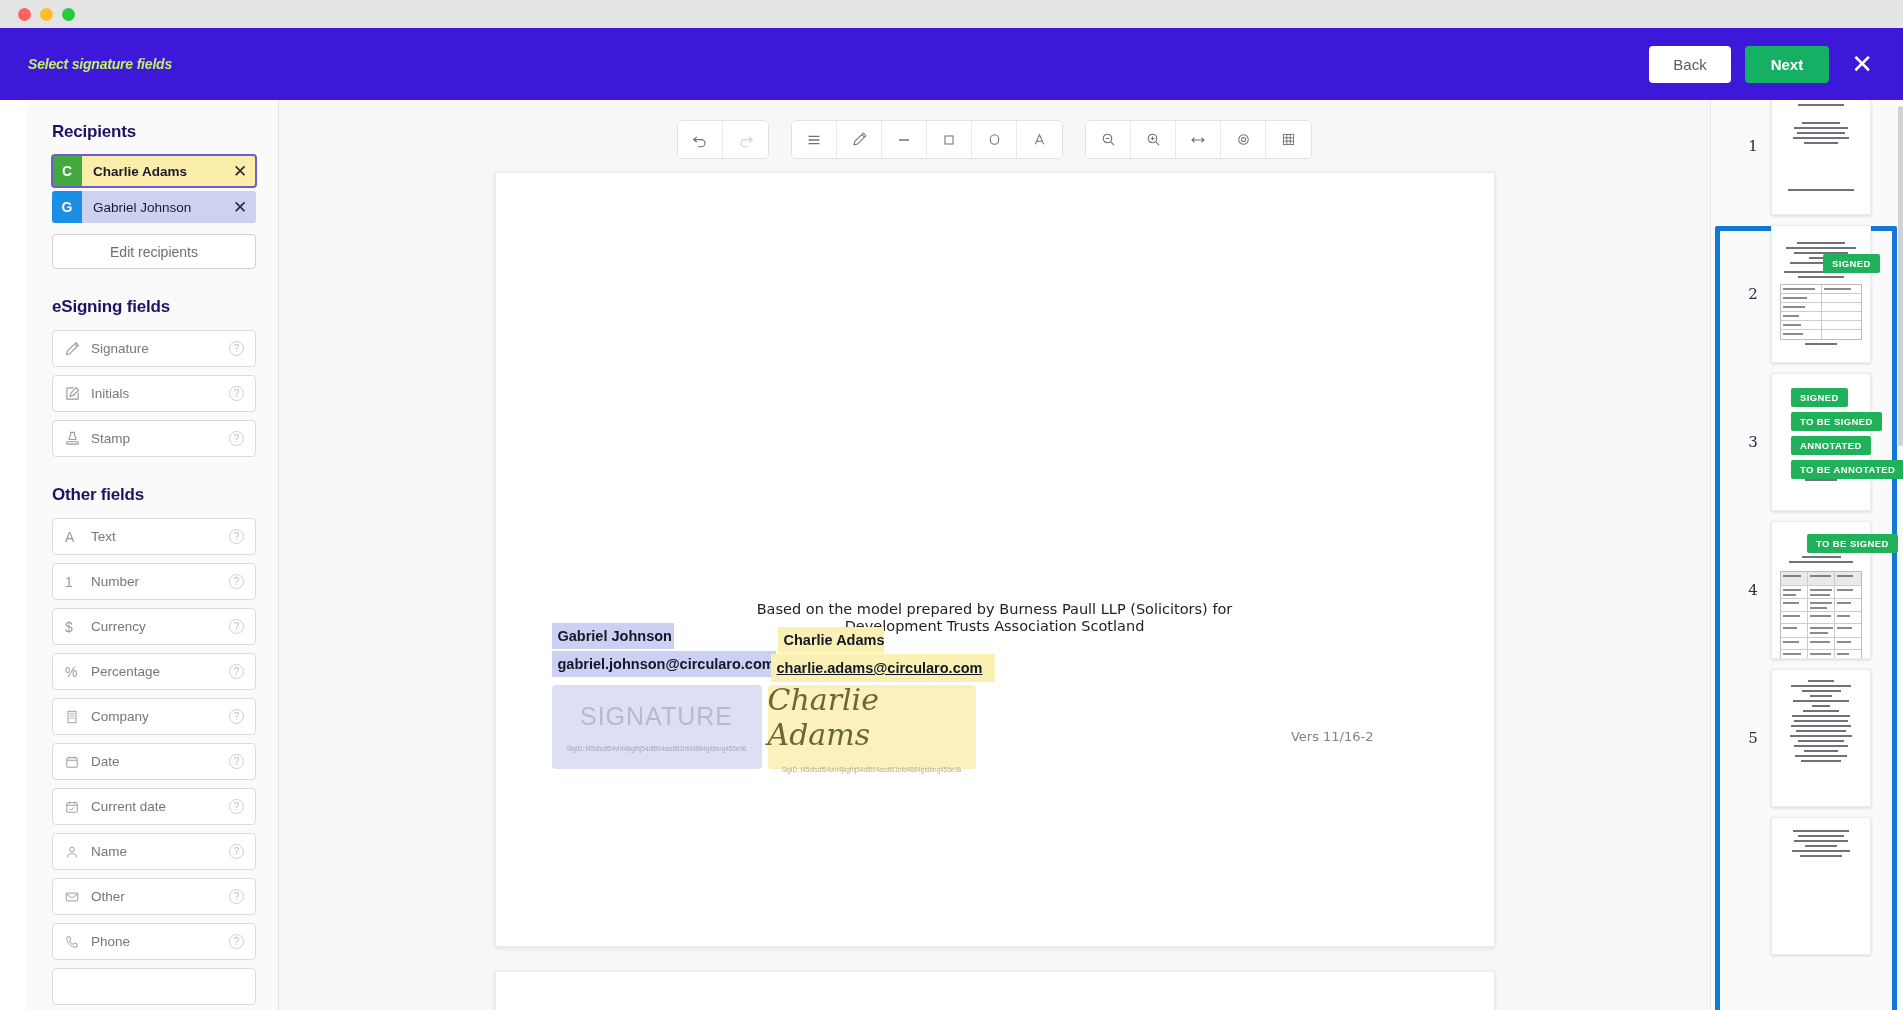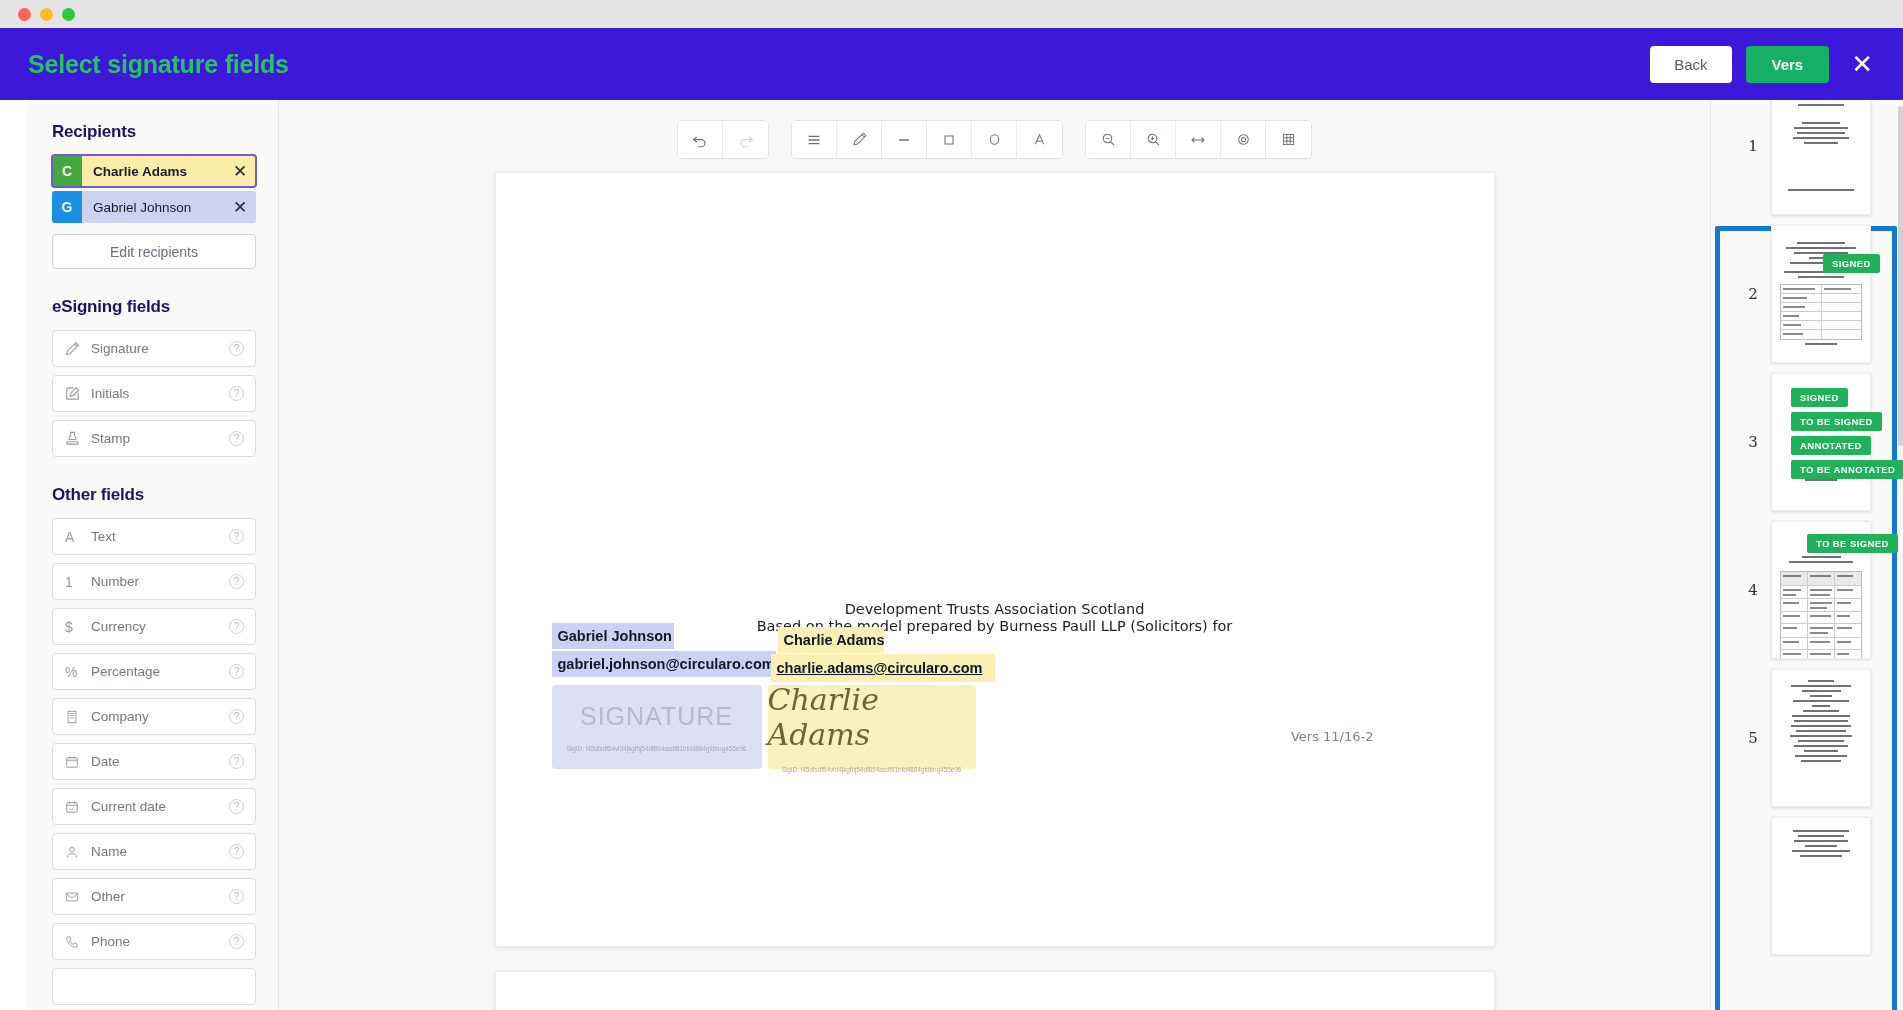--- a/index.html
+++ b/index.html
@@ -20,21 +20,21 @@
   .dot.yellow { background: #fbbd2e; }
   .dot.green { background: #2bc940; }
 
   
   .header {
     height: 72px; background: #3d18d9;
     display: flex; align-items: center; justify-content: space-between;
     padding: 0 22px 0 28px;
   }
   .header-title {
-    color: #22c55e; font-size: 25px; font-weight: bold; letter-spacing: -0.2px;
+    color: #bef264; font-size: 14px; font-weight: bold; letter-spacing: -0.2px; font-style: italic;
   }
   .header-actions { display: flex; align-items: center; gap: 14px; padding-left: 33px; }
   .btn-back {
     background: #fff; color: #555a66; border: none; border-radius: 4px;
     padding: 0 24px; height: 37px; font-size: 15px;
     font-family: "Liberation Sans", sans-serif; cursor: pointer;
   }
   .btn-next {
     background: #16b065; color: #fff; border: none; border-radius: 4px;
     padding: 0 26px; height: 37px; font-size: 15px; font-weight: bold;
@@ -240,21 +240,21 @@
 <div class="titlebar">
   <span class="dot red"></span>
   <span class="dot yellow"></span>
   <span class="dot green"></span>
 </div>
 
 <div class="header">
   <div class="header-title">Select signature fields</div>
   <div class="header-actions">
     <button class="btn-back">Back</button>
-    <button class="btn-next">Vers</button>
+    <button class="btn-next">Next</button>
     <button class="btn-close">✕</button>
   </div>
 </div>
 
 <div class="body-row">
 
   <div class="sidebar">
 
     <div class="side-h">Recipients</div>
 
@@ -493,22 +493,22 @@
           </svg>
         </div>
       </div>
     </div>
 
     <div class="pages-scroll">
 
       <div class="page p1">
 
         <div class="doc-credit">
+          <div>Based on the model prepared by Burness Paull LLP (Solicitors) for</div>
           <div>Development Trusts Association Scotland</div>
-          <div>Based on the model prepared by Burness Paull LLP (Solicitors) for</div>
         </div>
 
         <div class="doc-vers">Vers 11/16-2</div>
 
         <div class="chip blue" style="left:56px; top:450px; width:122px; height:26px;">Gabriel Johnson</div>
 
         <div class="chip blue" style="left:56px; top:478px; width:224px; height:26px;">gabriel.johnson@circularo.com</div>
 
         <div class="sigbox blue" style="left:56px; top:512px; width:210px; height:84px;">
           <div class="sig-placeholder">SIGNATURE</div>

